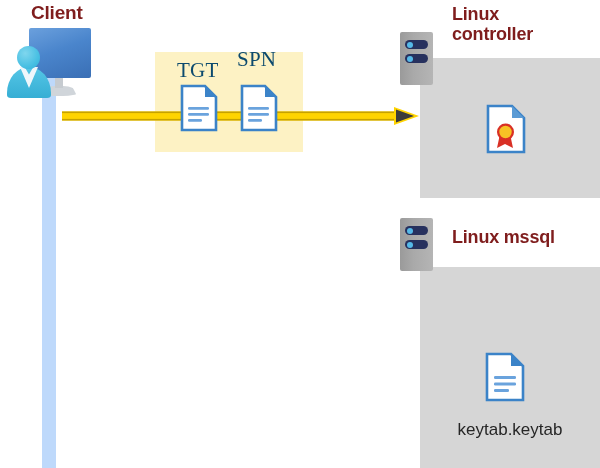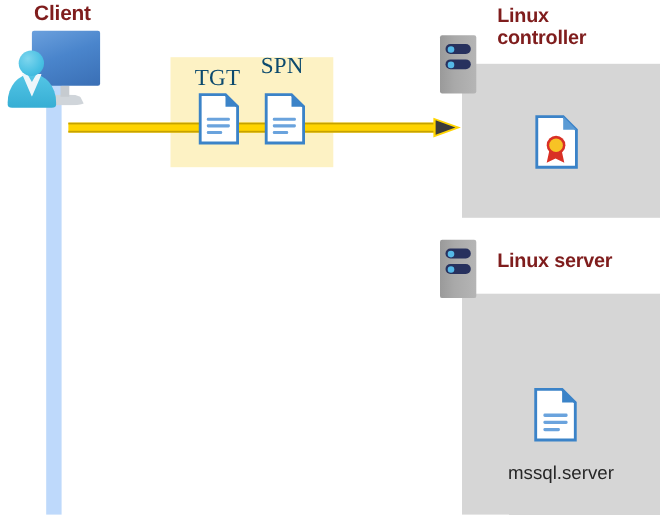--- a/index.html
+++ b/index.html
@@ -295,28 +295,28 @@
       <circle cx="19.5" cy="28" r="8.5" fill="#d93025"></circle>
       <circle cx="19.5" cy="28" r="6.2" fill="#f7c325"></circle>
     </svg>
   </div>
 
   <div class="server-panel" id="linux-panel"></div>
   <div class="server-tower" id="linux-tower">
     <div class="tower-led one"></div>
     <div class="tower-led two"></div>
   </div>
-  <div class="title" id="linux-title">Linux server</div>
+  <div class="title" id="linux-title">Linux mssql</div>
 
 
   <div class="doc-icon" id="keytab-doc">
     <svg width="40" height="50" viewBox="0 0 40 50">
       <path d="M2 2 H26 L38 14 V48 H2 Z" fill="#ffffff" stroke="#3b83c8" stroke-width="2.6"></path>
       <path d="M26 2 L38 14 H26 Z" fill="#3b83c8"></path>
       <rect x="9" y="24" width="22" height="3" rx="1.3" fill="#6aa3dd"></rect>
       <rect x="9" y="30.5" width="22" height="3" rx="1.3" fill="#6aa3dd"></rect>
       <rect x="9" y="37" width="15" height="3" rx="1.3" fill="#6aa3dd"></rect>
     </svg>
   </div>
 
-  <div id="keytab-label">mssql.server</div>
+  <div id="keytab-label">keytab.keytab</div>
 
 </div>
 
 </body></html>

